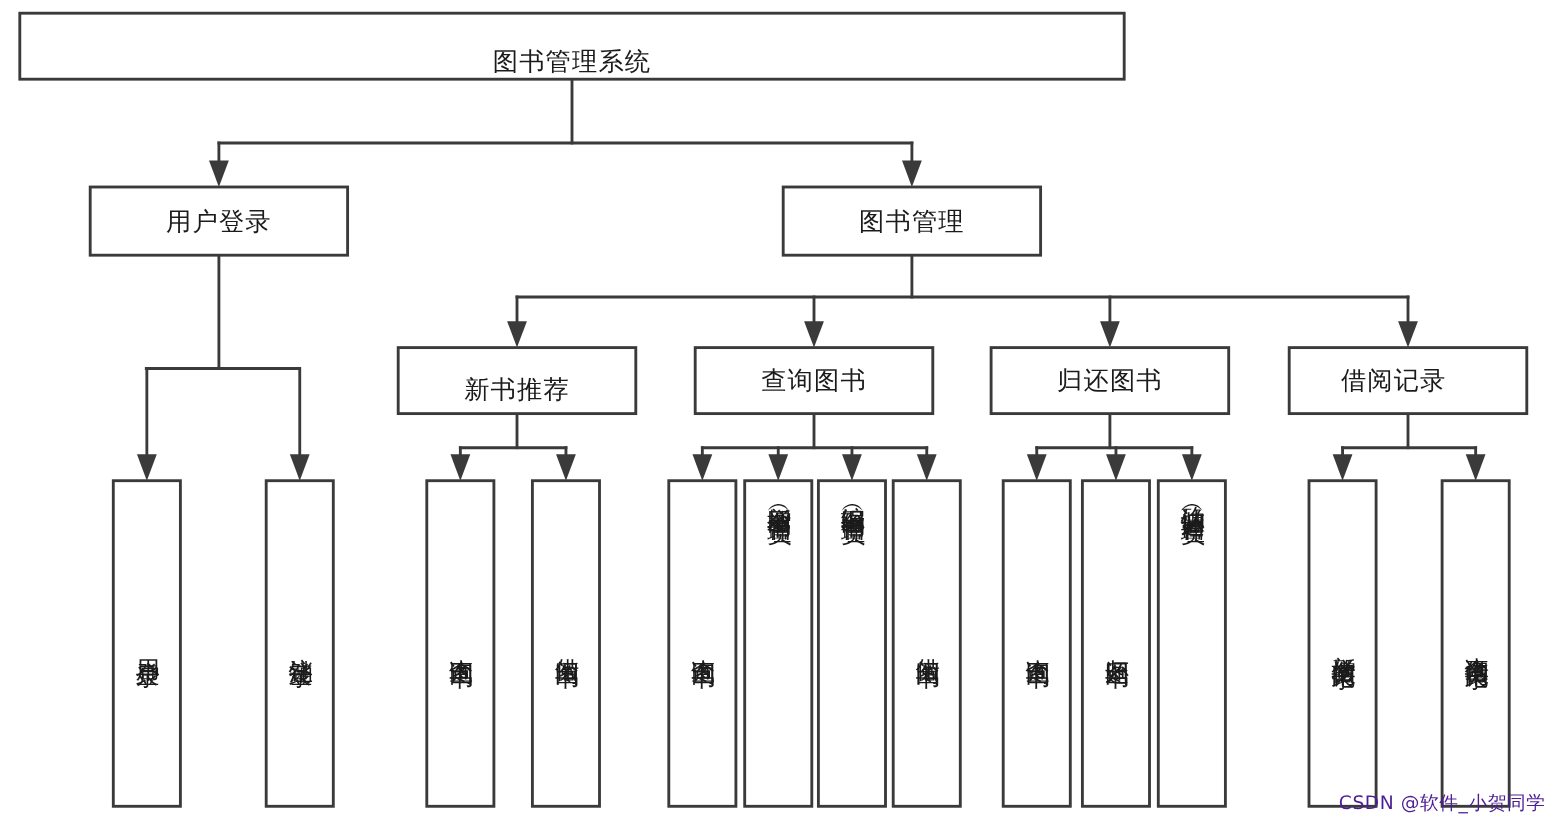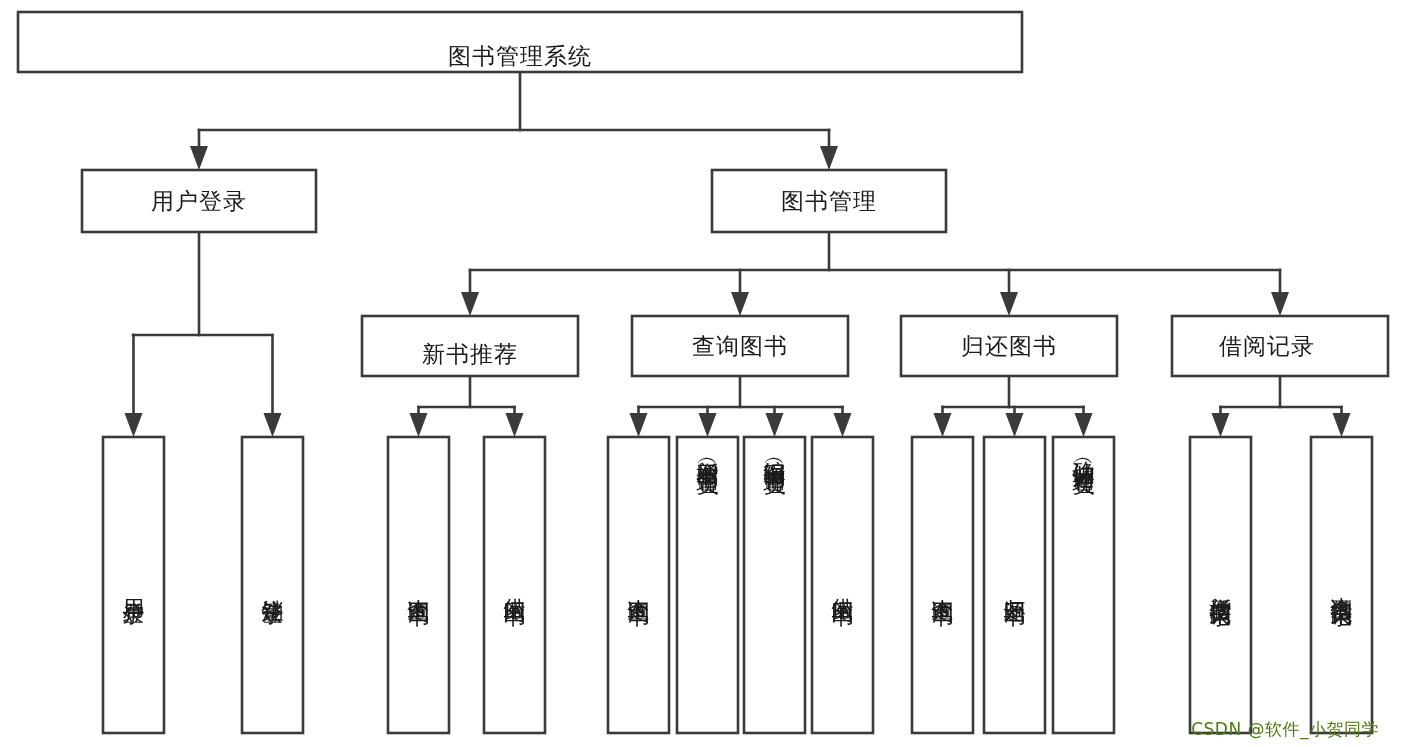--- a/index.html
+++ b/index.html
@@ -64,25 +64,25 @@
   }
   .hlabel-text {
     font-family: "DejaVu Sans", "Liberation Sans", sans-serif;
     font-size: 23px;
     color: #1b1b1b;
     letter-spacing: 1px;
     white-space: nowrap;
   }
   #watermark {
     position: absolute;
-    right: 26px;
+    right: 0;
     bottom: 6px;
     font-family: "DejaVu Sans", "Liberation Sans", sans-serif;
     font-size: 17px;
-    color: #4d7c0f;
+    color: #4c1d95;
     letter-spacing: 0.5px;
     pointer-events: none;
     user-select: none;
   }
 </style>
 </head>
 <body>
 
 <div id="diagram-root">
   <svg id="diagram-svg" width="1405" height="747" viewBox="0 0 1405 747">

